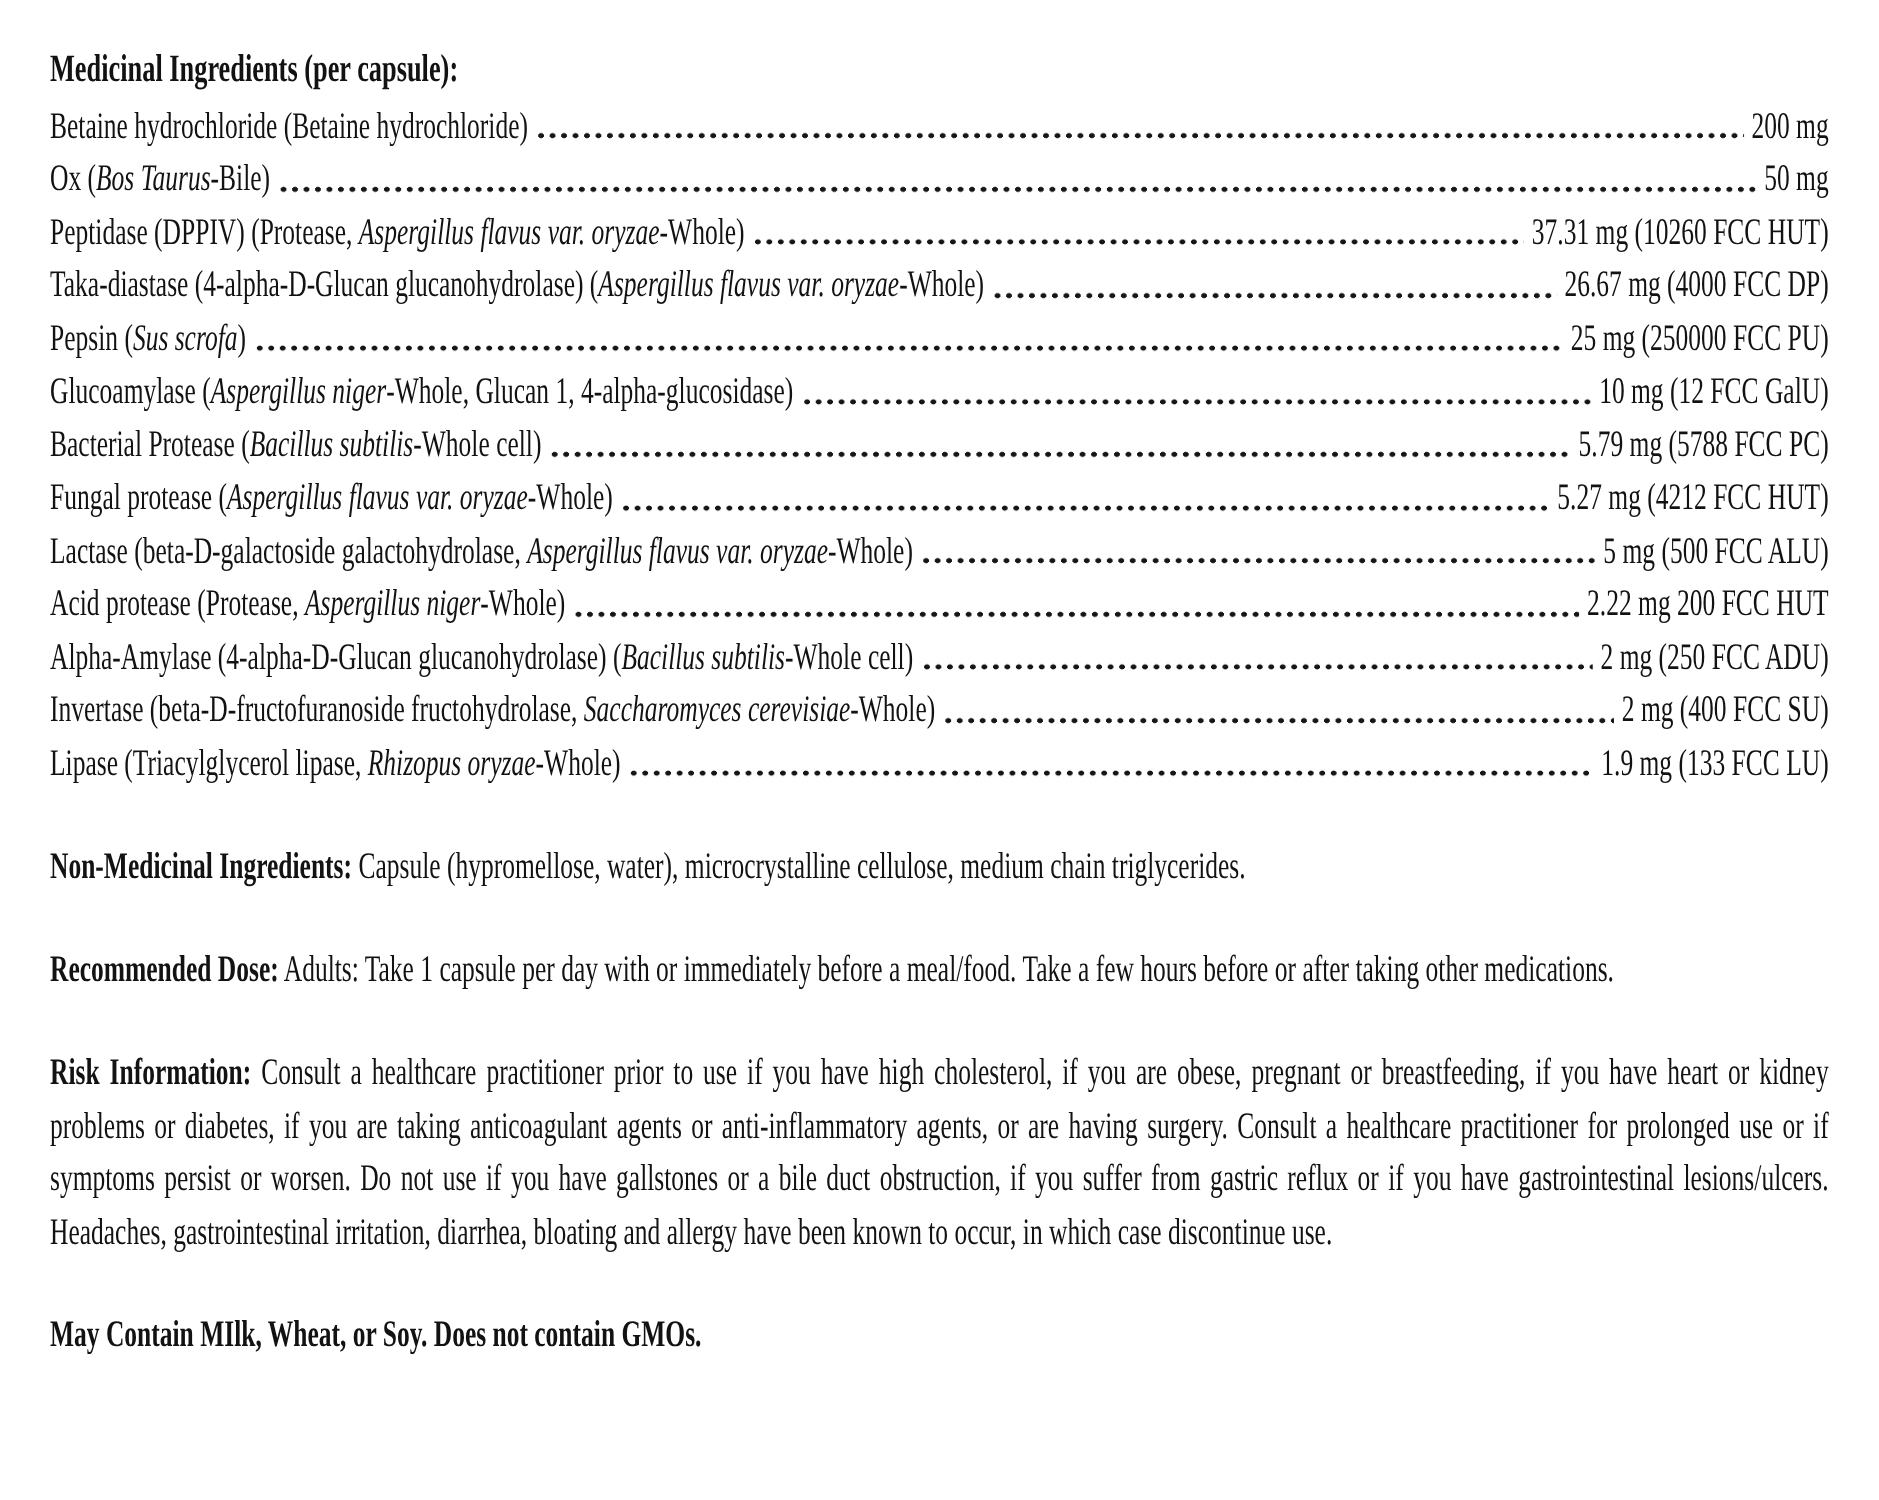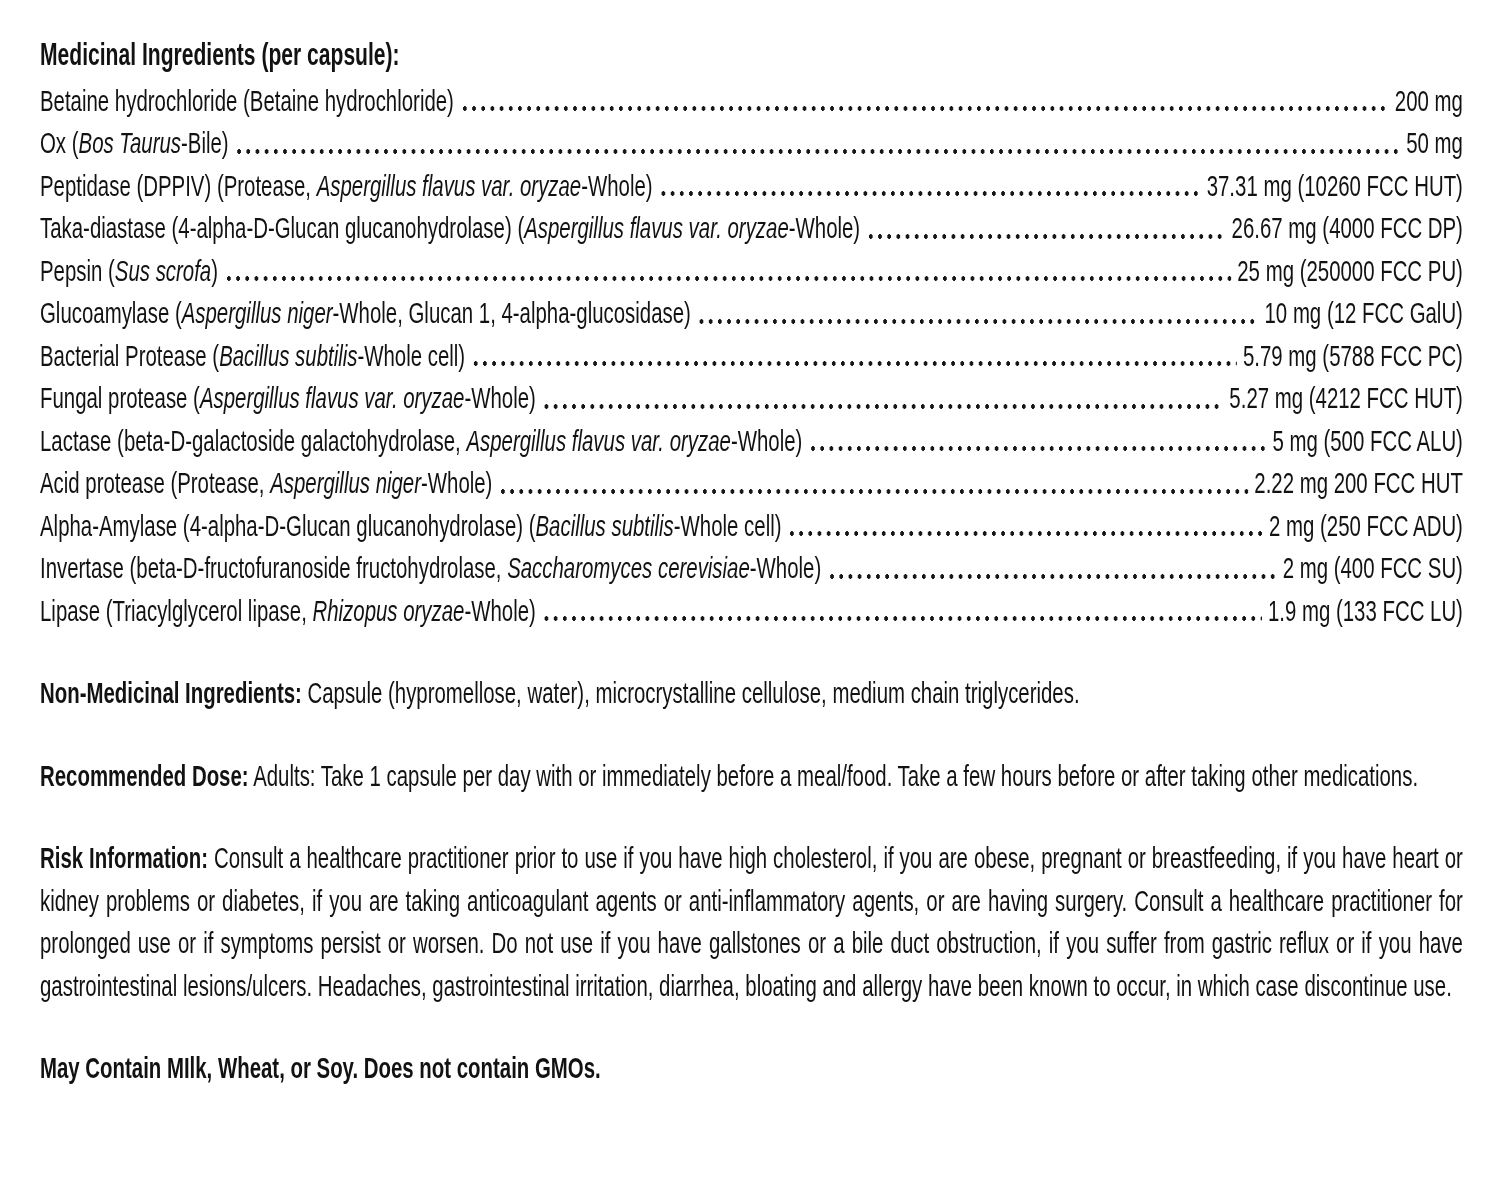--- a/index.html
+++ b/index.html
@@ -8,21 +8,21 @@
     background: #ffffff;
   }
   .page {
     position: relative;
     width: 1503px;
     height: 1200px;
     box-sizing: border-box;
     padding: 34px 40px 0 40px;
     background: #ffffff;
     overflow: hidden;
-    font-family: Liberation Sans, sans-serif;
+    font-family: Liberation Serif, serif;
     color: #121212;
   }
   
   .condense {
     transform: scaleX(0.68);
     transform-origin: 0 0;
     width: 147.05%;
     font-size: 30px;
     line-height: 42.5px;
   }

